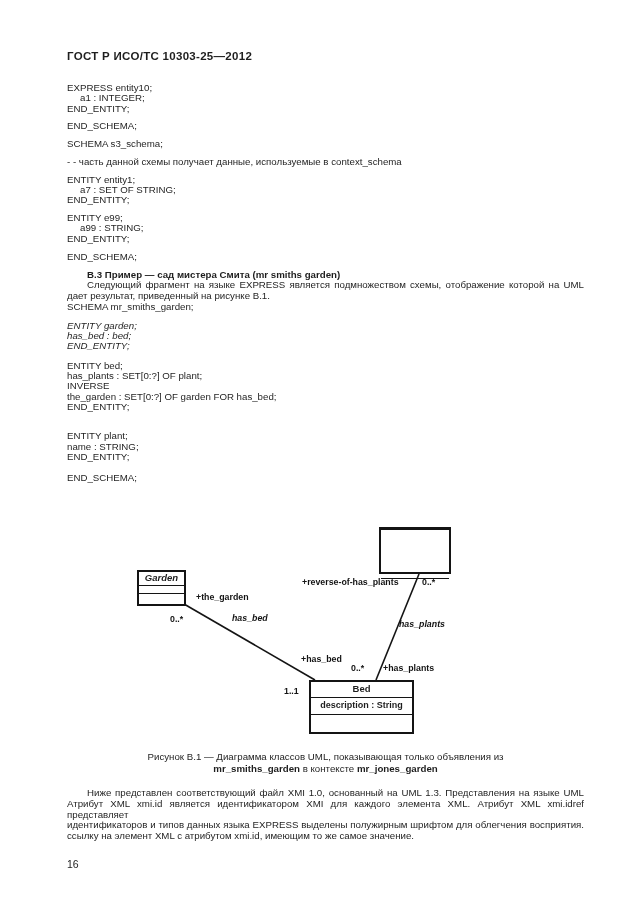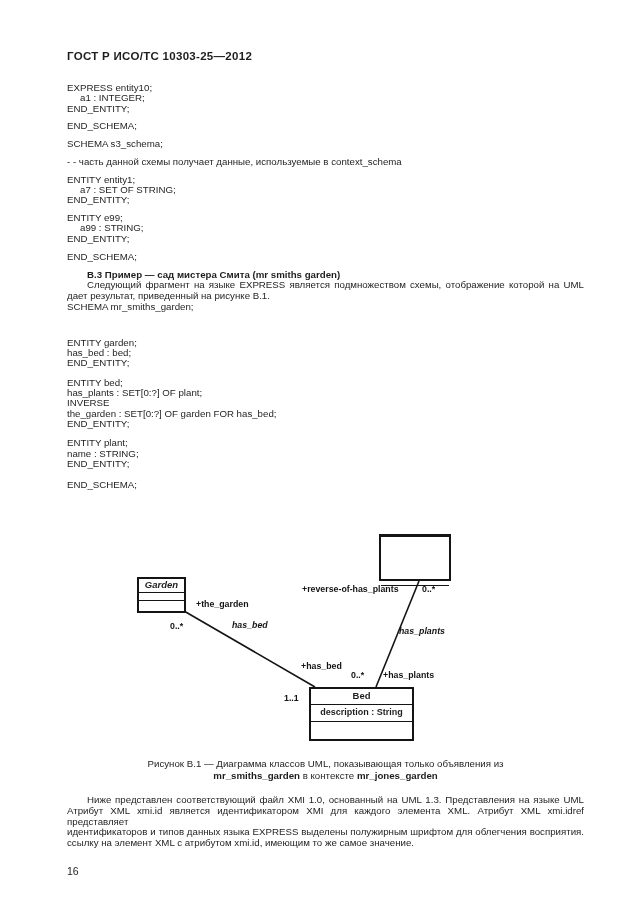--- a/index.html
+++ b/index.html
@@ -117,33 +117,33 @@
   </div>
 
   <div class="b3-heading">В.3 Пример — сад мистера Смита (mr smiths garden)</div>
   <div>
     <div class="para-line jline indent1">Следующий фрагмент на языке EXPRESS является подмножеством схемы, отображение которой на UML</div>
     <div class="para-line">дает результат, приведенный на рисунке В.1.</div>
   </div>
   <div class="code">
     <div class="code-line">SCHEMA mr_smiths_garden;</div>
   </div>
-  <div class="code grp" style="margin-top:26px;">
+  <div class="code grp" style="margin-top:9px;font-style:italic;">
     <div class="code-line">ENTITY garden;</div>
     <div class="code-line">has_bed : bed;</div>
     <div class="code-line">END_ENTITY;</div>
   </div>
   <div class="code grp" style="margin-top:9px;">
     <div class="code-line">ENTITY bed;</div>
     <div class="code-line">has_plants : SET[0:?] OF plant;</div>
     <div class="code-line">INVERSE</div>
     <div class="code-line">the_garden : SET[0:?] OF garden FOR has_bed;</div>
     <div class="code-line">END_ENTITY;</div>
   </div>
-  <div class="code grp" style="margin-top:9px;">
+  <div class="code grp" style="margin-top:19px;">
     <div class="code-line">ENTITY plant;</div>
     <div class="code-line">name : STRING;</div>
     <div class="code-line">END_ENTITY;</div>
   </div>
   <div class="code" style="margin-top:11px;">
     <div class="code-line">END_SCHEMA;</div>
   </div>
 
   <div class="diagram">
     <svg width="538" height="228" viewBox="0 0 538 228">

